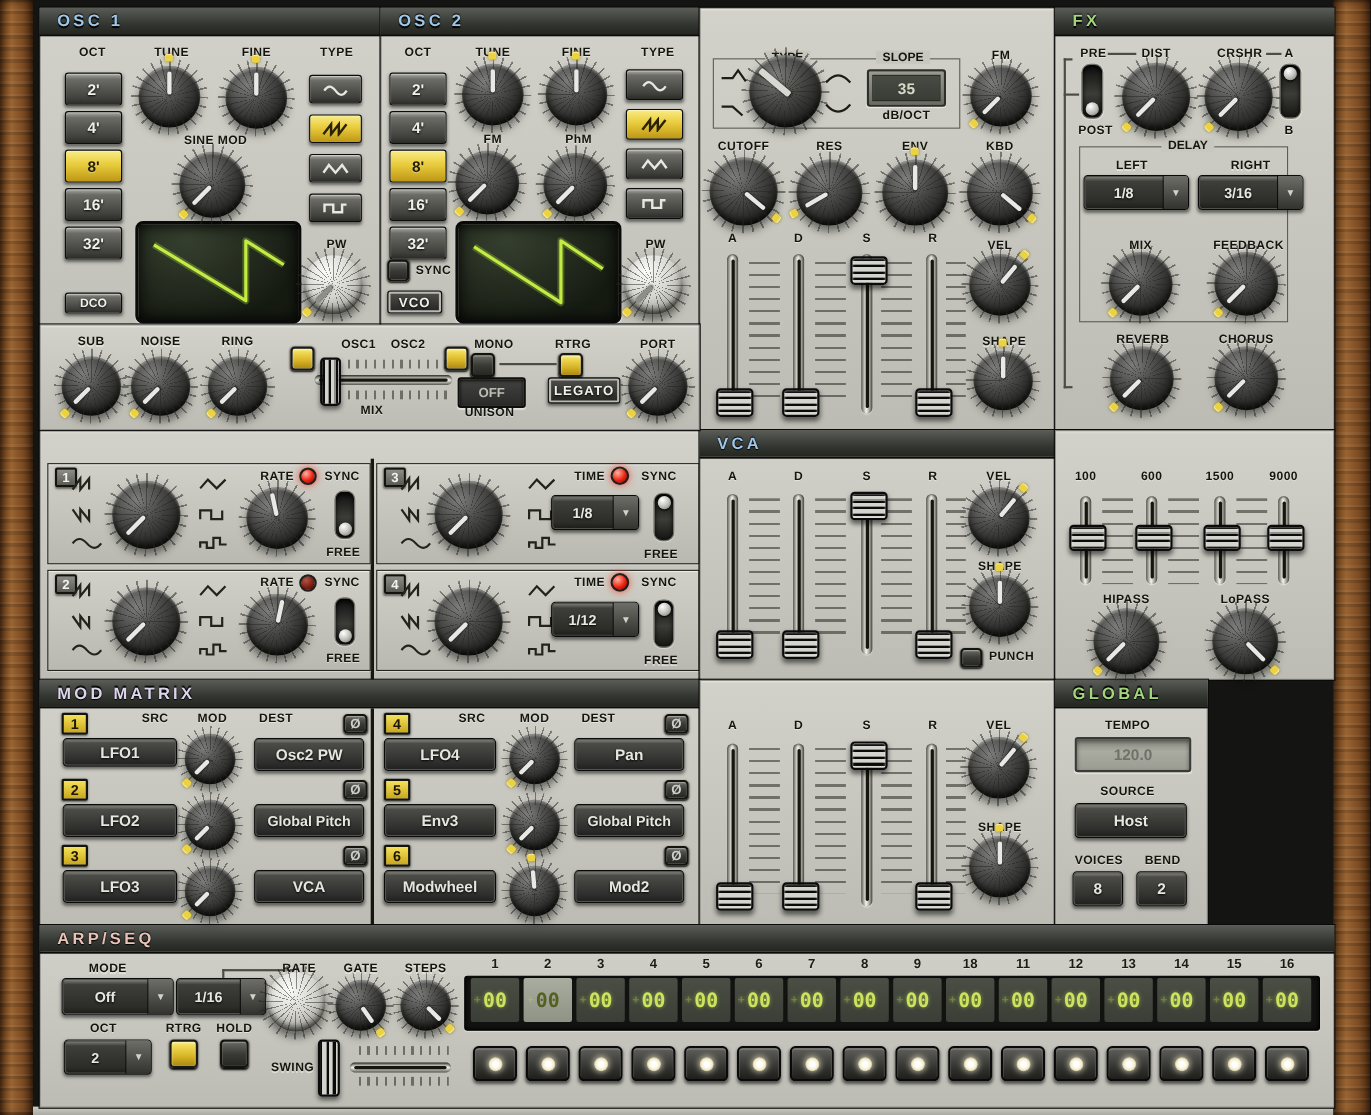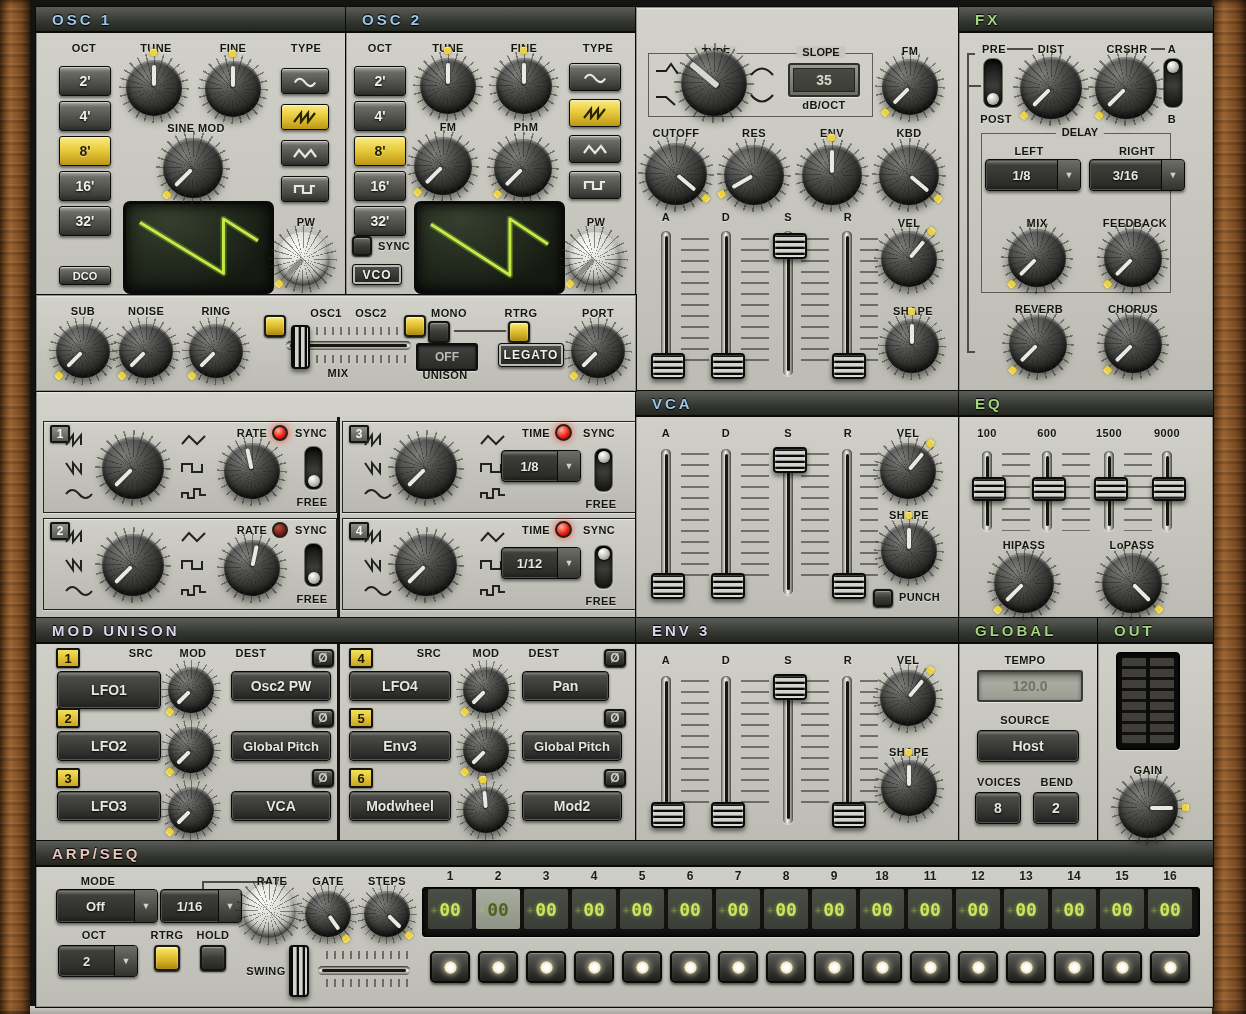--- a/index.html
+++ b/index.html
@@ -668,21 +668,20 @@
       <span class="lbl" style="left:273px;top:92px">SHAPE</span>
       <div class="knob" style="left:245px;top:106px;width:56px;height:56px">
           <b class="rot" style="transform:rotate(0deg)"></b>
         </div>
       <div class="dkbtn" style="left:237px;top:172px;width:20px;height:18px"></div>
       <span class="lbl nl" style="left:263px;top:174px">PUNCH</span>
     </div>
   </div>
 
   <div class="panel" style="left:958px;top:390px;width:254px;height:227px">
-    <div class="hdr green">EQ</div>
     <div style="position:absolute;left:0;top:26px;right:0;bottom:0">
       <span class="lbl" style="left:28px;top:10px">100</span>
       <span class="lbl" style="left:88px;top:10px">600</span>
       <span class="lbl" style="left:150px;top:10px">1500</span>
       <span class="lbl" style="left:208px;top:10px">9000</span>
       <div class="vticks" style="left:43px;top:36px;width:28px;height:78px"></div>
       <div class="vticks" style="left:103px;top:36px;width:28px;height:78px"></div>
       <div class="vticks" style="left:165px;top:36px;width:28px;height:78px"></div>
       <div class="vtrack" style="left:23px;top:34px;height:80px"></div>
       <div class="hgrip" style="left:13px;top:60px;width:30px;height:20px"></div>
@@ -697,29 +696,29 @@
           <b class="rot" style="transform:rotate(-135deg)"></b>
         </div>
       <span class="lbl" style="left:173px;top:122px">LoPASS</span>
       <div class="knob" style="left:143px;top:136px;width:60px;height:60px">
           <b class="rot" style="transform:rotate(135deg)"></b>
         </div>
     </div>
   </div>
 
   <div class="panel" style="left:35px;top:617px;width:600px;height:223px">
-    <div class="hdr lav">MOD UNISON</div>
+    <div class="hdr lav">MOD MATRIX</div>
     <div style="position:absolute;left:0;top:26px;right:0;bottom:0">
       <div class="line" style="left:301px;top:0;width:3px;height:197px;background:#16160f"></div>
 
       <span class="lbl" style="left:105px;top:3px">SRC</span>
       <span class="lbl" style="left:157px;top:3px">MOD</span>
       <span class="lbl" style="left:215px;top:3px">DEST</span>
       <div class="badge yellow" style="left:20px;top:4px;width:24px;height:20px">1</div>
-      <div class="dbtn" style="left:21px;top:27px;width:104px;height:38px">LFO1</div>
+      <div class="dbtn" style="left:21px;top:27px;width:104px;height:26px">LFO1</div>
       <div class="knob" style="left:132px;top:23px;width:46px;height:46px">
           <b class="rot" style="transform:rotate(-135deg)"></b>
         </div>
       <div class="dbtn" style="left:195px;top:27px;width:100px;height:30px">Osc2 PW</div>
       <div class="dkbtn" style="left:276px;top:5px;width:22px;height:18px">Ø</div>
       <div class="badge yellow" style="left:20px;top:64px;width:24px;height:20px">2</div>
       <div class="dbtn" style="left:21px;top:87px;width:104px;height:30px">LFO2</div>
       <div class="knob" style="left:132px;top:83px;width:46px;height:46px">
           <b class="rot" style="transform:rotate(-135deg)"></b>
         </div>
@@ -735,42 +734,41 @@
 
       <div style="position:absolute;left:305px;top:0;width:295px;height:197px">
         <span class="lbl" style="left:88px;top:3px">SRC</span>
         <span class="lbl" style="left:145px;top:3px">MOD</span>
         <span class="lbl" style="left:203px;top:3px">DEST</span>
         <div class="badge yellow" style="left:8px;top:4px;width:24px;height:20px">4</div>
         <div class="dbtn" style="left:8px;top:27px;width:102px;height:30px">LFO4</div>
         <div class="knob" style="left:122px;top:23px;width:46px;height:46px">
             <b class="rot" style="transform:rotate(-135deg)"></b>
           </div>
-        <div class="dbtn" style="left:181px;top:27px;width:87px;height:30px">Pan</div>
+        <div class="dbtn" style="left:181px;top:27px;width:100px;height:30px">Pan</div>
         <div class="dkbtn" style="left:263px;top:5px;width:22px;height:18px">Ø</div>
         <div class="badge yellow" style="left:8px;top:64px;width:24px;height:20px">5</div>
         <div class="dbtn" style="left:8px;top:87px;width:102px;height:30px">Env3</div>
         <div class="knob" style="left:122px;top:83px;width:46px;height:46px">
             <b class="rot" style="transform:rotate(-135deg)"></b>
           </div>
         <div class="dbtn" style="left:181px;top:87px;width:100px;height:30px;font-size:13px">Global Pitch</div>
         <div class="dkbtn" style="left:263px;top:65px;width:22px;height:18px">Ø</div>
         <div class="badge yellow" style="left:8px;top:124px;width:24px;height:20px">6</div>
         <div class="dbtn" style="left:8px;top:147px;width:102px;height:30px">Modwheel</div>
         <div class="knob" style="left:122px;top:143px;width:46px;height:46px">
             <b class="rot" style="transform:rotate(-5deg)"></b>
           </div>
         <div class="dbtn" style="left:181px;top:147px;width:100px;height:30px">Mod2</div>
         <div class="dkbtn" style="left:263px;top:125px;width:22px;height:18px">Ø</div>
       </div>
     </div>
   </div>
 
   <div class="panel" style="left:635px;top:617px;width:323px;height:223px">
-    <div class="hdr lav">ENV 3</div>
     <div style="position:absolute;left:0;top:26px;right:0;bottom:0">
       <span class="lbl" style="left:30px;top:10px">A</span>
       <span class="lbl" style="left:90px;top:10px">D</span>
       <span class="lbl" style="left:152px;top:10px">S</span>
       <span class="lbl" style="left:212px;top:10px">R</span>
       <div class="vticks" style="left:45px;top:36px;width:28px;height:132px"></div>
       <div class="vticks" style="left:105px;top:36px;width:28px;height:132px"></div>
       <div class="vticks" style="left:165px;top:36px;width:28px;height:132px"></div>
       <div class="vticks" style="left:224px;top:36px;width:18px;height:132px"></div>
       <div class="vtrack" style="left:25px;top:32px;height:148px"></div>
@@ -799,32 +797,20 @@
       <div class="tempo" style="left:18px;top:26px;width:102px;height:28px">120.0</div>
       <span class="lbl" style="left:66px;top:70px">SOURCE</span>
       <div class="dbtn" style="left:18px;top:86px;width:102px;height:32px">Host</div>
       <span class="lbl" style="left:40px;top:132px">VOICES</span>
       <span class="lbl" style="left:98px;top:132px">BEND</span>
       <div class="dbtn" style="left:16px;top:148px;width:46px;height:32px">8</div>
       <div class="dbtn" style="left:74px;top:148px;width:46px;height:32px">2</div>
     </div>
   </div>
 
-  <div class="panel" style="left:1097px;top:617px;width:115px;height:223px">
-    <div class="hdr green">OUT</div>
-    <div style="position:absolute;left:0;top:26px;right:0;bottom:0">
-      <div class="vu" style="left:18px;top:8px;width:64px;height:98px">
-          <i></i>
-        </div>
-      <span class="lbl" style="left:50px;top:120px">GAIN</span>
-      <div class="knob" style="left:20px;top:134px;width:60px;height:60px">
-          <b class="rot" style="transform:rotate(90deg)"></b>
-        </div>
-    </div>
-  </div>
 
   <div class="panel" style="left:35px;top:840px;width:1177px;height:166px">
     <div class="hdr pink">ARP/SEQ</div>
     <div style="position:absolute;left:0;top:26px;right:0;bottom:0">
       <span class="lbl" style="left:62px;top:8px">MODE</span>
       <div class="dd" style="left:20px;top:22px;width:102px;height:34px">
           <span class="val">Off</span>
           <span class="arr">▼</span>
         </div>
       <div class="line" style="left:166px;top:14px;width:66px;height:2px"></div>

